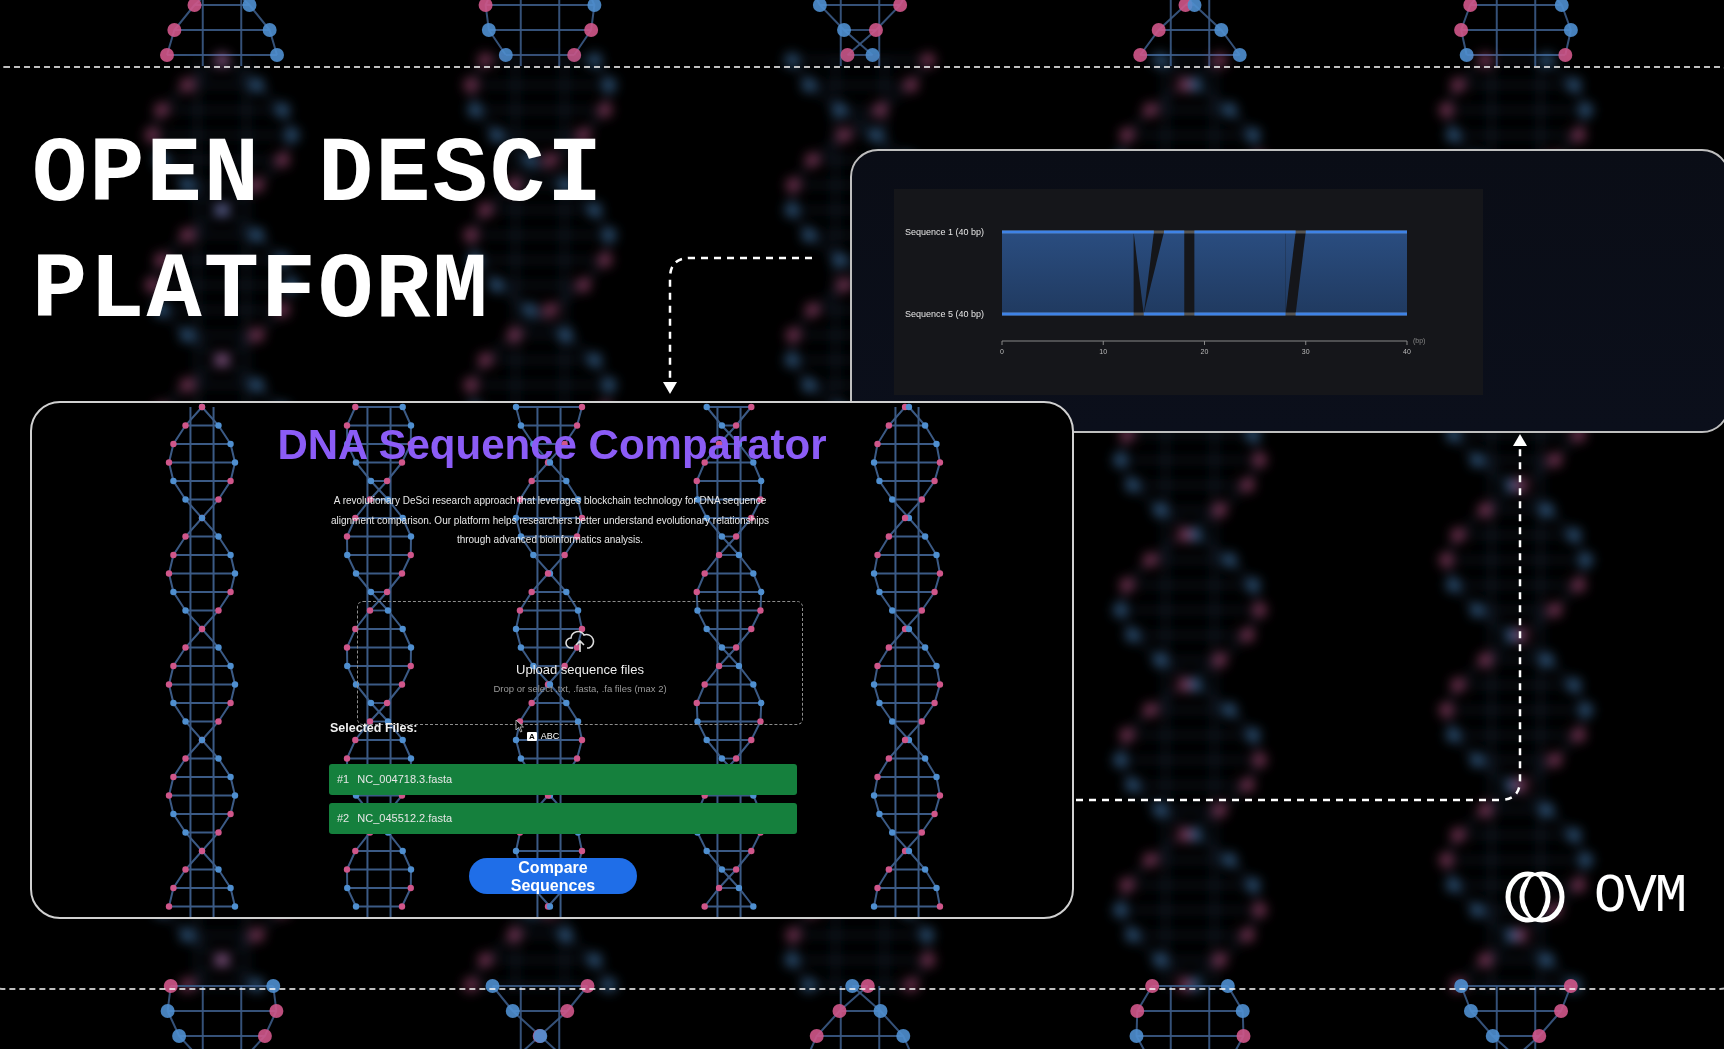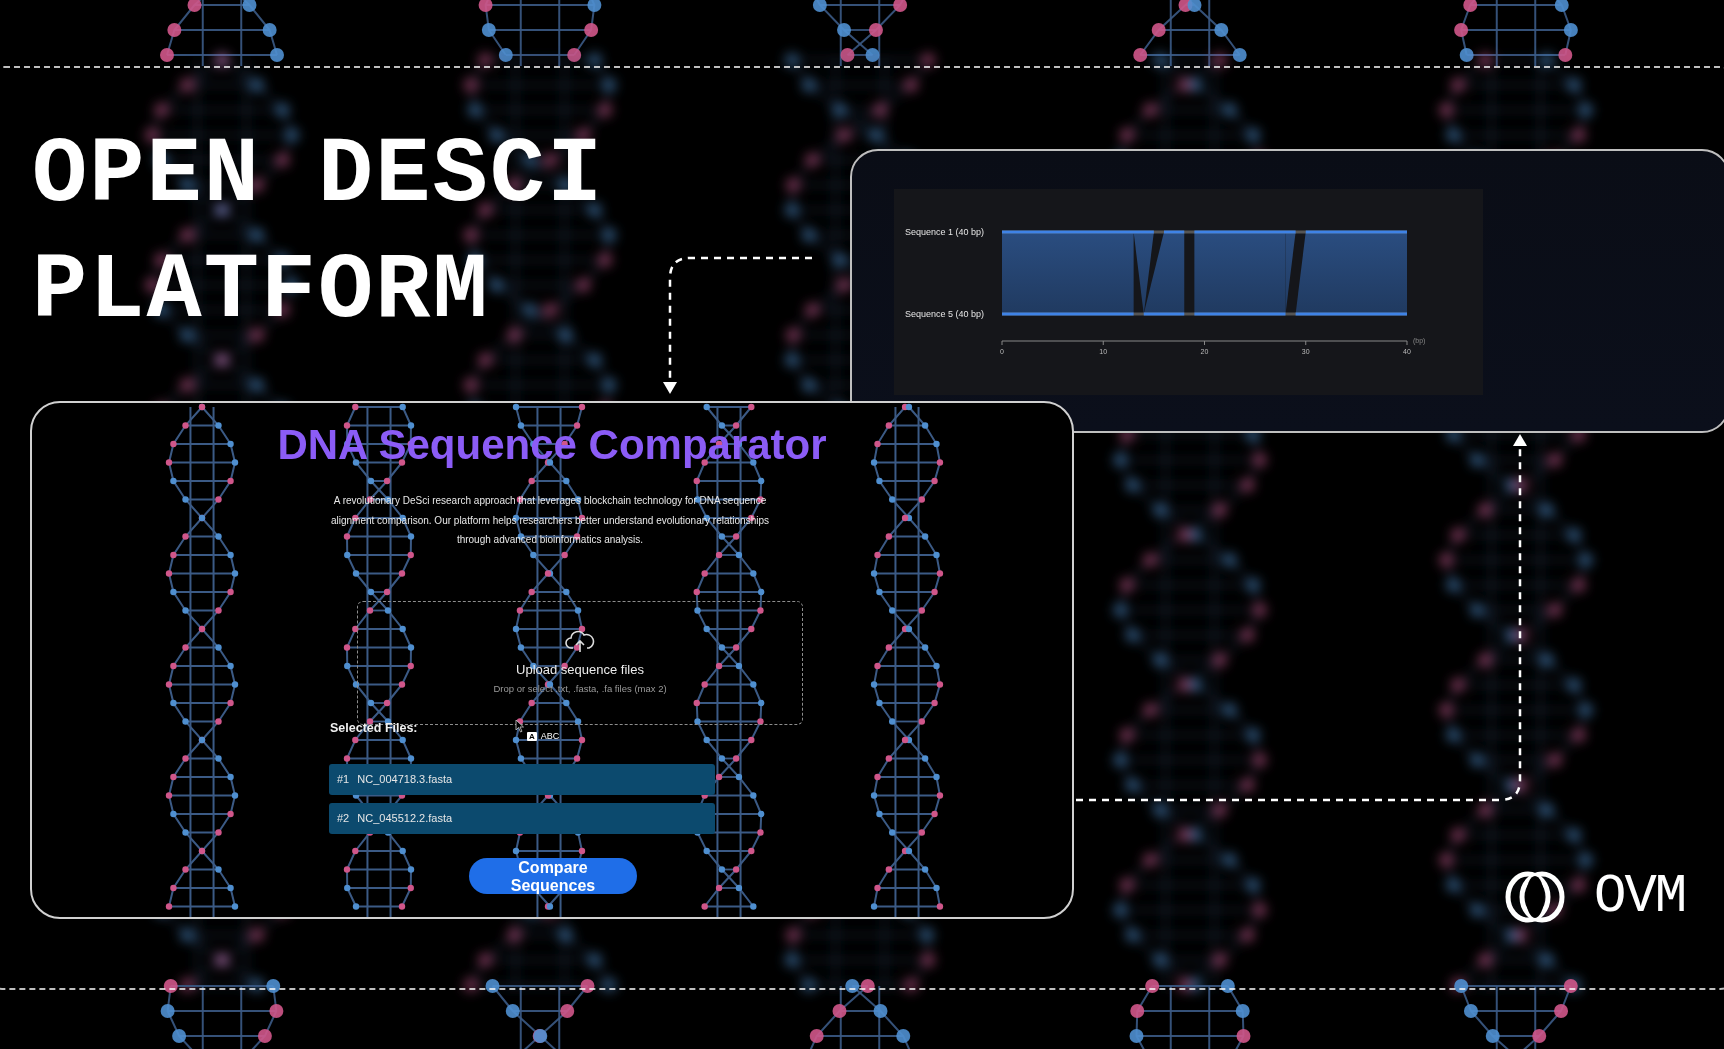--- a/index.html
+++ b/index.html
@@ -65,21 +65,21 @@
   .drop-title { position:absolute; top:60px; width:100%; font-size:13px; color:#ececec; }
   .drop-sub { position:absolute; top:81px; width:100%; font-size:9.5px; color:#9a9a9a; }
   .cursor-icon { position:absolute; left:483px; top:316px; }
   .ime-badge {
     position:absolute; left:495px; top:328px; font-size:9px; color:#fff;
     display:flex; align-items:center; gap:4px;
   }
   .ime-badge .box { background:#fff; color:#000; font-weight:700; padding:0 2px; font-size:8px; border-radius:1px; }
   .selected-label { position:absolute; left:298px; top:318px; font-size:12.5px; font-weight:700; color:#f0f0f0; }
   .file-row {
-    position:absolute; left:297px; width:386px; height:31px; background:#0c4a6e;
+    position:absolute; left:297px; width:468px; height:31px; background:#15803d;
     border-radius:3px; font-size:11px; color:#e6e6e6; line-height:31px;
     padding-left:8px; box-sizing:border-box;
   }
   .file-row .num { margin-right:5px; }
   .compare-btn {
     position:absolute; left:437px; top:455px; width:168px; height:36px;
     border-radius:18px; background:#1f6ee8; border:none; color:#fff;
     font-family:"Liberation Sans", sans-serif; font-size:16px; font-weight:700; cursor:pointer;
   }
   .connector { position:absolute; left:0; top:0; pointer-events:none; }

